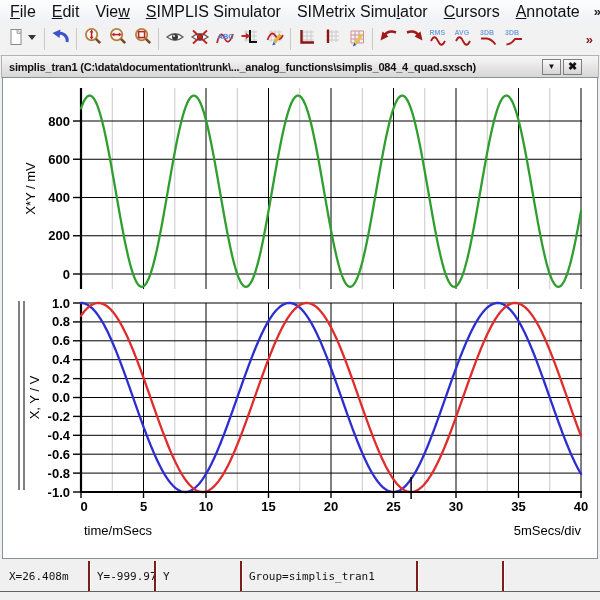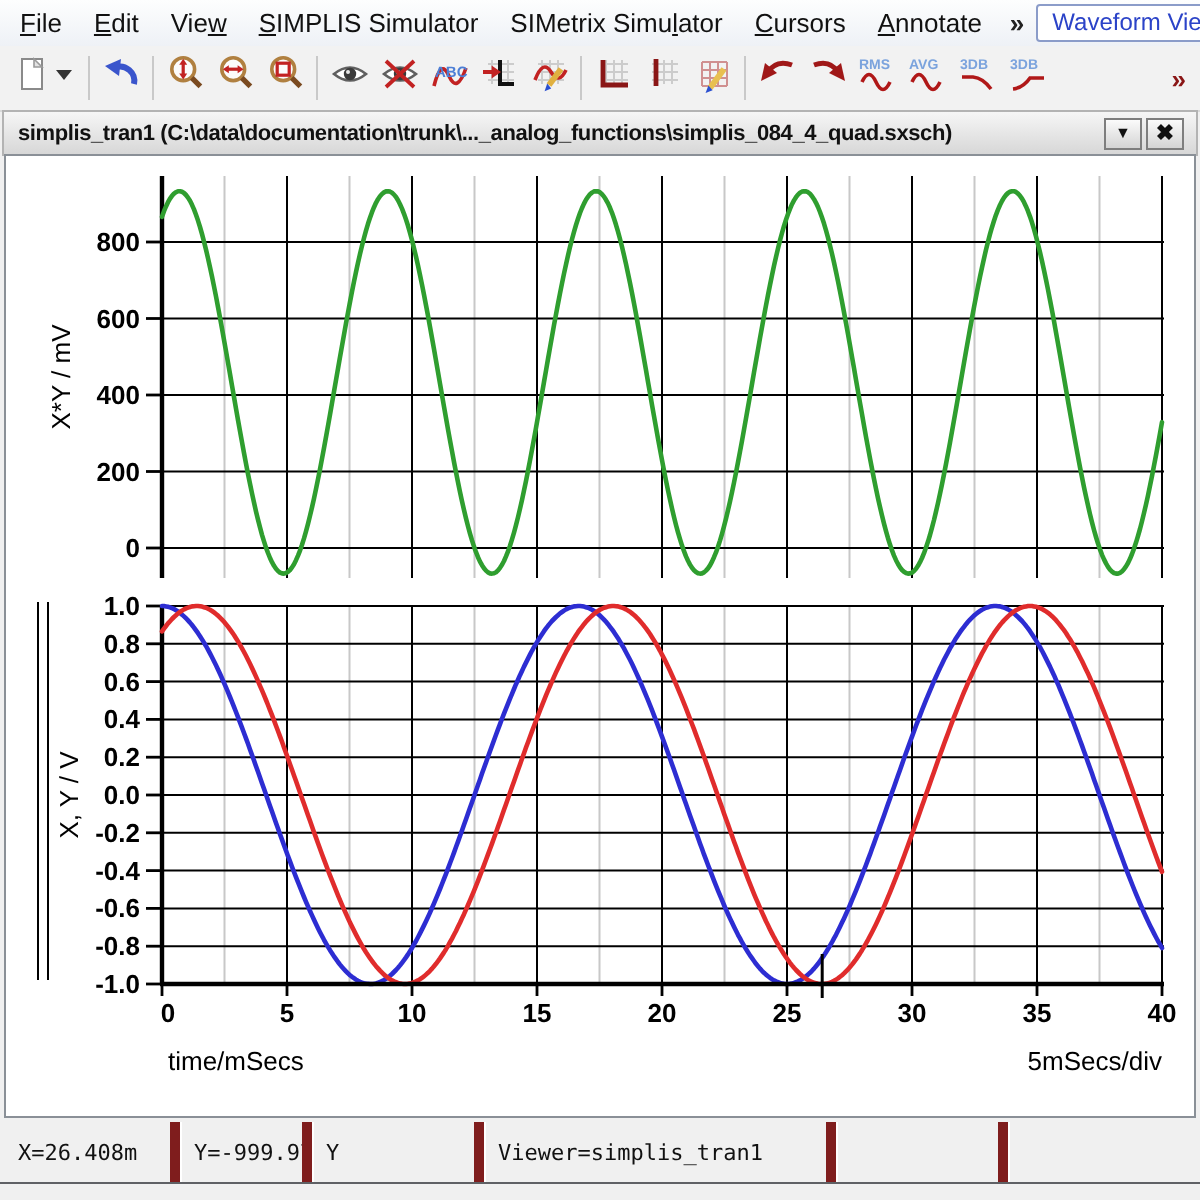--- a/index.html
+++ b/index.html
@@ -3,51 +3,51 @@
 <meta charset="utf-8">
 <style>
   html,body{margin:0;padding:0;background:#ddd;}
   .window{position:relative;width:600px;height:600px;background:#f0f0f0;
     font-family:"Liberation Sans",sans-serif;overflow:hidden;
     outline:1px solid #979ba1;}
   
   .menubar{position:absolute;top:0;left:0;right:0;height:23px;display:flex;align-items:center;
     background:linear-gradient(#fdfefe,#eef1f6);border-bottom:1px solid #e2e5ea;padding-left:2px;}
   .menu-items{display:flex;align-items:center;height:100%;}
-  .menu-item{padding:3px 8px;font-size:13px;color:#111;white-space:nowrap;cursor:default;}
+  .menu-item{padding:3px 8px;font-size:16px;color:#111;white-space:nowrap;cursor:default;}
   .menu-overflow{margin-left:auto;font-size:13px;font-weight:bold;color:#222;padding:0 6px;}
   .viewer-combo{display:flex;align-items:stretch;height:17px;border:1px solid #8b9cc9;border-radius:2px;
     background:#fff;margin-right:3px;}
   .viewer-combo .value{color:#2b43c8;font-size:12px;padding:1px 6px 0 7px;white-space:nowrap;}
   
   .toolbar{position:absolute;top:23px;left:0;right:0;height:32px;background:#f2f2f2;
     border-bottom:1px solid #d9d9d9;display:flex;align-items:center;padding:0 3px;}
   .tbtn{width:25px;height:26px;display:flex;align-items:center;justify-content:center;border-radius:2px;}
   .tbtn.narrow{width:13px;}
   .tsep{width:1px;height:22px;background:#c9c9c9;margin:0 3px;}
   .toolbar-overflow{margin-left:auto;color:#8a1616;font-weight:bold;font-size:13px;padding:0 4px;}
   
   .titlebar{position:absolute;top:55px;left:1px;right:1px;height:23px;
     background:linear-gradient(#f6f6f6,#d7d7d7);border:1px solid #b3b3b3;box-sizing:border-box;
-    display:flex;align-items:center;padding:0 6px 0 7px;}
+    display:flex;align-items:center;padding:0 16px 0 7px;}
   .titlebar .title{flex:1;font-size:11px;font-weight:bold;color:#111;white-space:nowrap;
     overflow:hidden;letter-spacing:-0.2px;}
   .tb-btn{width:19px;height:16px;border:1px solid #7e7e7e;background:linear-gradient(#fbfbfb,#d4d4d4);
     display:flex;align-items:center;justify-content:center;font-weight:bold;color:#111;margin-left:2px;
     box-sizing:border-box;}
   .tb-btn.drop{font-size:8px;}
   .tb-btn.close{font-size:11px;}
   
   .client{position:absolute;top:77px;left:2px;right:2px;height:482px;background:#fff;
     border:1px solid #8a9097;box-sizing:border-box;overflow:hidden;}
   .client svg{display:block;}
   
   .statusbar{position:absolute;left:2px;right:2px;top:561px;height:30px;display:flex;align-items:stretch;
     font-family:"DejaVu Sans Mono",monospace;font-size:11px;color:#111;}
-  .sfield{display:flex;align-items:center;padding-left:7px;border-right:5px solid #7f1d1d;
+  .sfield{display:flex;align-items:center;padding-left:7px;border-right:2px solid #7f1d1d;
     box-shadow:1px 0 0 #fff;white-space:nowrap;overflow:hidden;box-sizing:border-box;}
   .bottom-line{position:absolute;left:0;right:0;top:591px;height:1px;background:#5f6165;}
 </style>
 </head>
 <body>
 
 <div class="window">
 
   <div class="menubar">
     <div class="menu-items" id="menuItems">
@@ -335,17 +335,17 @@
           <text x="578" y="457" text-anchor="end" font-size="13" font-family="Liberation Sans, sans-serif" fill="#000">5mSecs/div</text>
         </g>
         <line x1="408.1" y1="399" x2="408.1" y2="421" stroke="#000" stroke-width="1.5"></line>
       </svg>
   </div>
 
   <div class="statusbar" id="statusbar">
       <div class="sfield" style="width: 88px;">X=26.408m</div>
       <div class="sfield" style="width: 66px;">Y=-999.974m</div>
       <div class="sfield" style="width: 86px;">Y</div>
-      <div class="sfield" style="width: 176px;">Viewer=simplis_tran1</div>
+      <div class="sfield" style="width: 176px;">Group=simplis_tran1</div>
       <div class="sfield" style="width: 86px;"></div>
     </div>
   <div class="bottom-line"></div>
 </div>
 
 </body></html>

